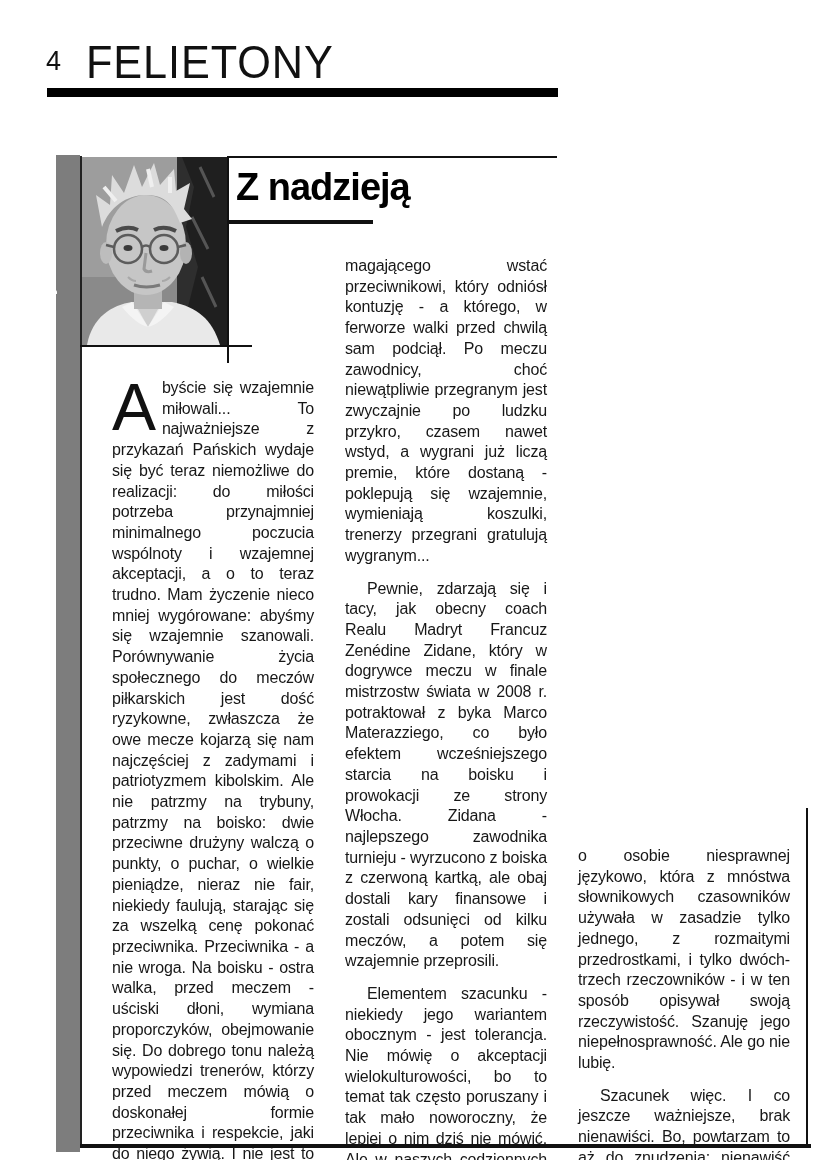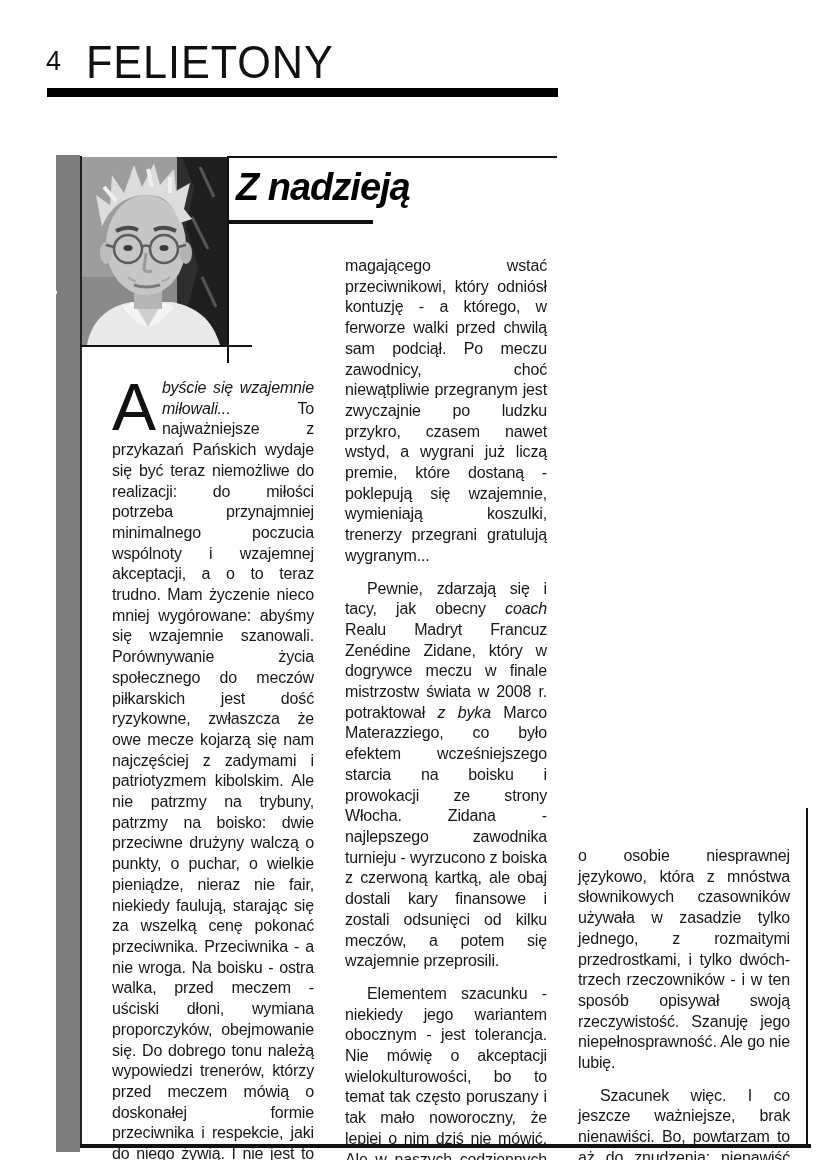--- a/index.html
+++ b/index.html
@@ -27,28 +27,28 @@
   .author-bar .vwrap{position:absolute;left:0;top:0;width:24px;height:200px;}
   .author-bar .vwrap span{position:absolute;left:2px;bottom:6px;transform-origin:left bottom;
       transform:rotate(-90deg);white-space:nowrap;color:#fff;font-weight:bold;font-size:19px;
       letter-spacing:.5px;}
 
   
   .photo{position:absolute;left:82px;top:157px;width:145px;height:188px;}
 
   
   .article-title{position:absolute;left:236px;top:166px;font-size:38px;font-weight:bold;
-      font-style:italic;color:#000;letter-spacing:-1px;white-space:nowrap;}
+      color:#000;letter-spacing:-1px;white-space:nowrap;}
 
   
   .col{position:absolute;text-align:justify;font-size:16px;line-height:20.7px;
        letter-spacing:-0.15px;color:#171717;}
   .col p{margin:12px;}
   .col p.indent{text-indent:22px;}
-  .ital{font-style:italic;}
+  .ital{}
   #col-1{left:100px;top:366px;width:226px;}
   #col-2{left:333px;top:244px;width:226px;}
   #col-3{left:566px;top:834px;width:236px;}
   .dropcap{float:left;font-size:66px;line-height:54px;padding:2px 6px 0 0;color:#111;}
   .sig{margin:0;text-align:right;font-weight:bold;font-size:17px;}
 </style>
 </head>
 <body>
 
 <div id="page">

